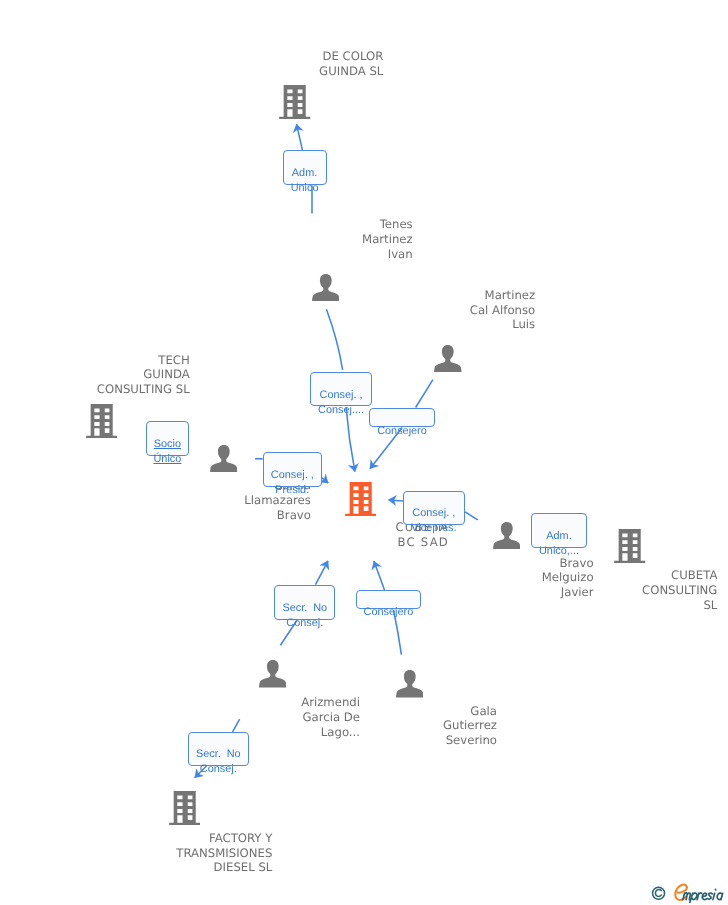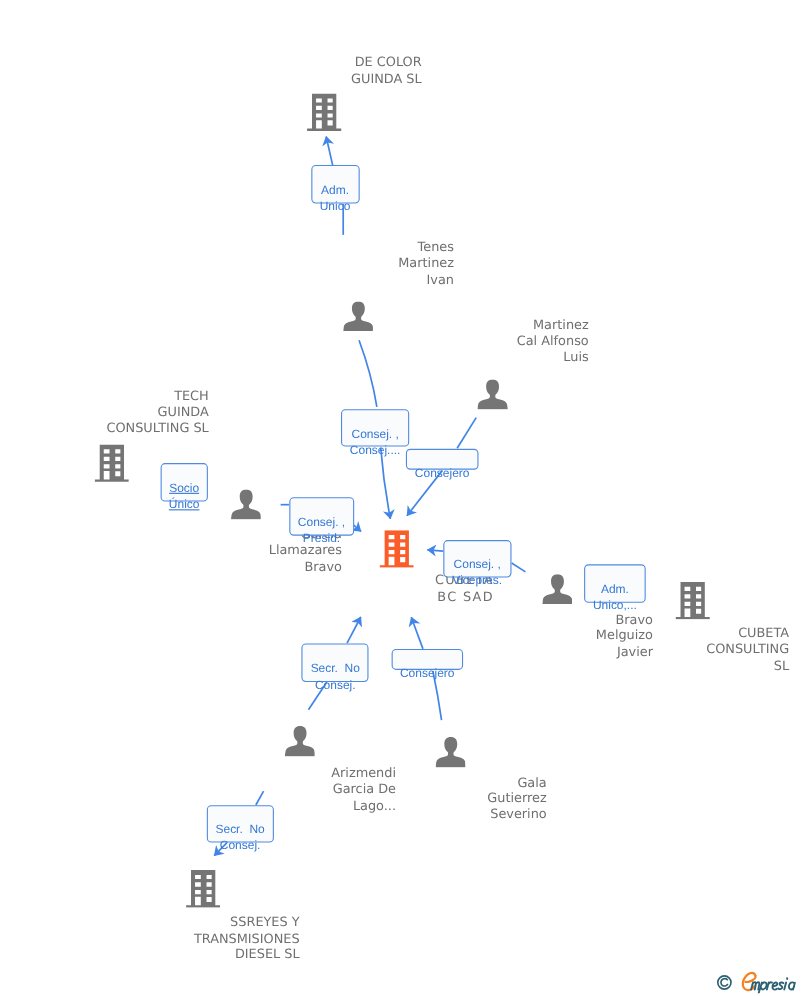--- a/index.html
+++ b/index.html
@@ -123,21 +123,21 @@
           <path d="M13.5 0 C9.9 0 7.75 2.3 7.75 6.2 C7.75 9.3 8.8 11.7 10.3 12.9 C10.8 13.3 11.1 13.7 11.1 14.5 L11.1 15.4 C11.1 16.7 9.6 17.2 6.9 17.9 C3.3 18.9 1.3 20.0 0.75 21.7 C0.38 22.9 0.15 24.9 0 27 L27 27 C26.85 24.9 26.62 22.9 26.25 21.7 C25.7 20.0 23.7 18.9 20.1 17.9 C17.4 17.2 15.9 16.7 15.9 15.4 L15.9 14.5 C15.9 13.7 16.2 13.3 16.7 12.9 C18.2 11.7 19.25 9.3 19.25 6.2 C19.25 2.3 17.1 0 13.5 0 Z" fill="#757575"></path>
         </svg></div>
       <div class="caption" style="left: 317px; width: 180px; transform: none; top: 703.6px; color: rgb(111, 111, 111);">Gala
 Gutierrez
 Severino</div>
     </div>
     <div class="node" style="left: 0px; top: 0px;">
       <div class="icon" style="left: 168.55px; top: 790.6px; transform: none;"><svg width="31.4" height="34.2" viewBox="0 0 30.5 33.6">
           <path d="M4.40 0 H26.10 V31.32 H4.40 Z M0 31.32 H30.50 V33.55 H0 Z M8 4.4 h5.15 v3.65 h-5.15 z M18.25 4.4 h4.6 v3.65 h-4.6 z M8 10.95 h5.15 v3.9 h-5.15 z M18.25 10.95 h4.6 v3.9 h-4.6 z M8 17.8 h5.15 v3.7 h-5.15 z M18.25 17.8 h4.6 v3.7 h-4.6 z M8 23.80 h5.15 v7.52 h-5.15 z M18.25 23.95 h4.6 v4.60 h-4.6 z" fill="#757575" fill-rule="evenodd"></path>
         </svg></div>
-      <div class="caption" style="left: 92.35px; width: 180px; transform: none; top: 830.7px; color: rgb(111, 111, 111);">SSREYES Y
+      <div class="caption" style="left: 92.35px; width: 180px; transform: none; top: 830.7px; color: rgb(111, 111, 111);">FACTORY Y
 TRANSMISIONES
 DIESEL SL</div>
     </div>
     <div class="relbox" style="left: 282.5px; top: 150.1px; width: 44.1px; height: 35.2px; border-color: rgb(79, 138, 224); background: rgb(250, 251, 252); color: rgb(52, 120, 214);">
       <div>Adm.
 Unico</div>
     </div>
     <div class="relbox" style="left: 145.8px; top: 421.2px; width: 43.2px; height: 34.4px; border-color: rgb(79, 138, 224); background: rgb(250, 251, 252); color: rgb(52, 120, 214); text-decoration: underline;">
       <div>Socio
 Único</div>

